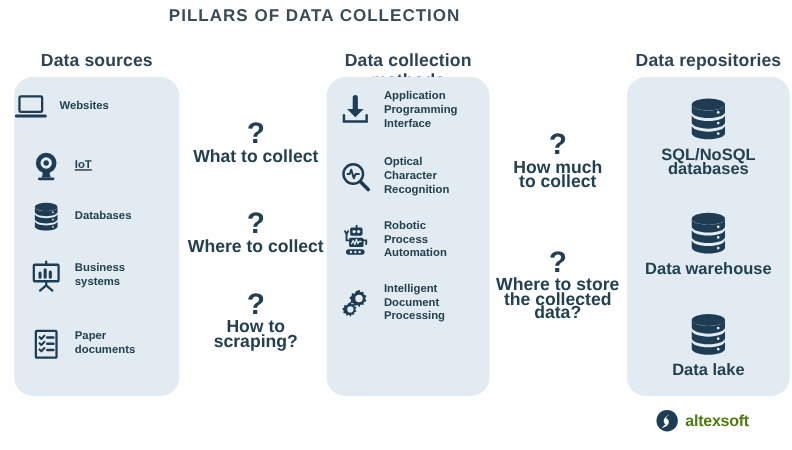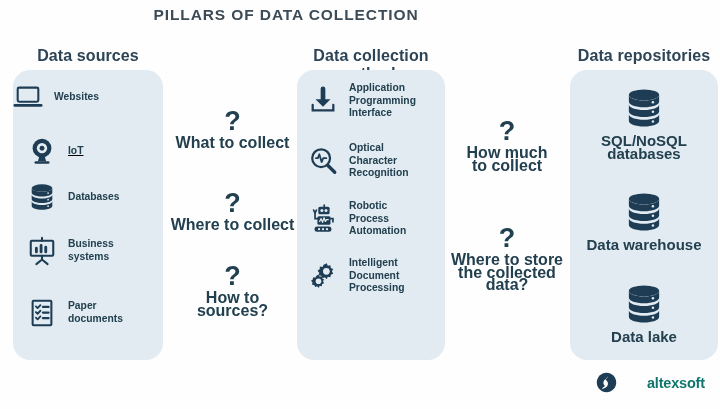--- a/index.html
+++ b/index.html
@@ -137,23 +137,22 @@
   
   #brand-logo {
     position: absolute;
     top: 372px; left: 596px;
     display: flex; align-items: center; gap: 6px;
   }
   #brand-mark { width: 21px; height: 21px; color: #1e3d54; }
   #brand-name {
     font-size: 14.5px;
     font-weight: 600;
-    color: #0f766e;
+    color: #4d7c0f;
     letter-spacing: -0.2px;
-    margin-left: 24px;
   }
 </style>
 </head>
 <body>
 
 <div id="canvas">
 
   <div id="page-title">PILLARS OF DATA COLLECTION</div>
 
   <div class="col-header" id="hdr-sources">Data sources</div>
@@ -340,21 +339,21 @@
   <div class="question" id="q-0">
     <span class="q-mark">?</span>
     <span class="q-text">What to collect</span>
   </div>
   <div class="question" id="q-1">
     <span class="q-mark">?</span>
     <span class="q-text">Where to collect</span>
   </div>
   <div class="question" id="q-2">
     <span class="q-mark">?</span>
-    <span class="q-text">How to sources?</span>
+    <span class="q-text">How to scraping?</span>
   </div>
 
   <div class="question" id="q-3">
     <span class="q-mark">?</span>
     <span class="q-text">How much
 to collect</span>
   </div>
   <div class="question" id="q-4">
     <span class="q-mark">?</span>
     <span class="q-text">Where to store

